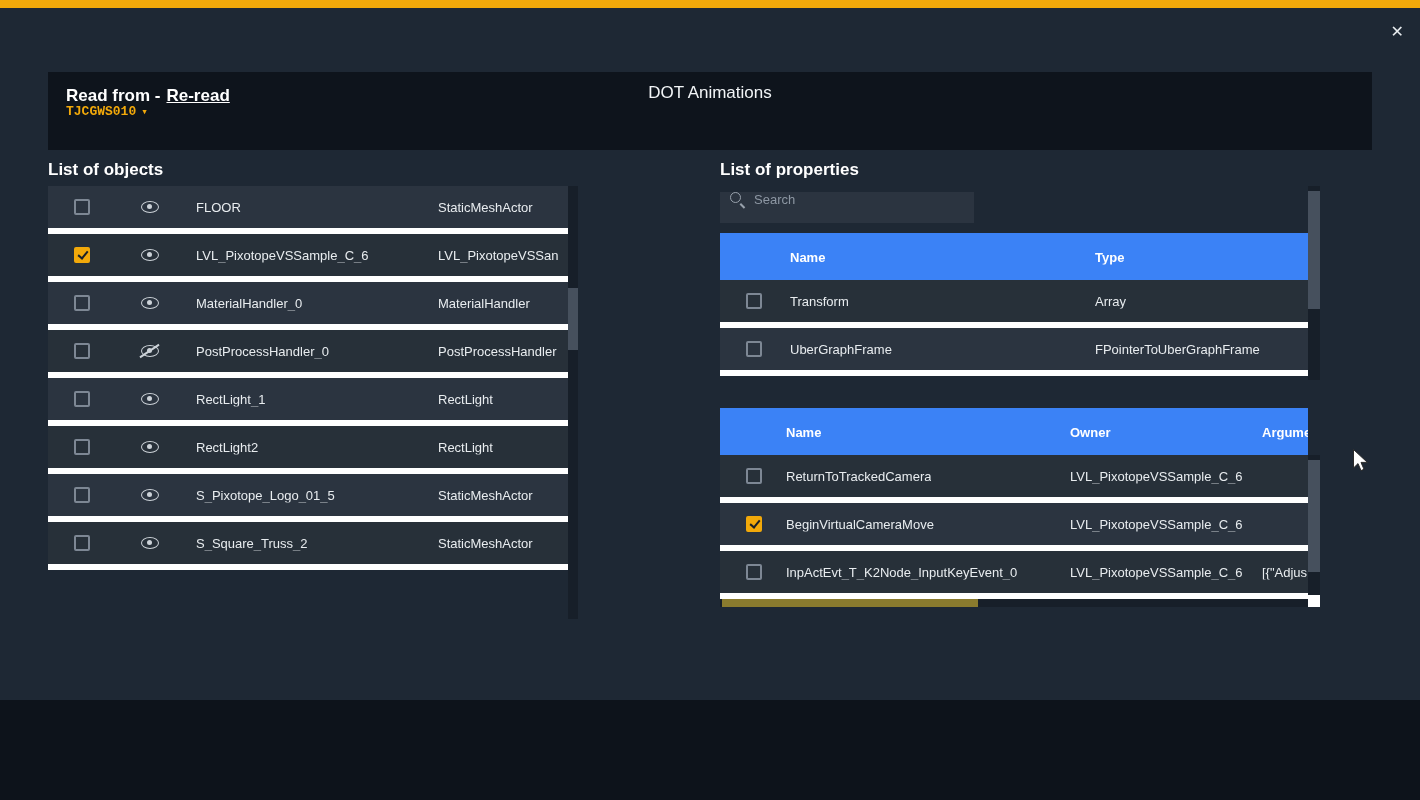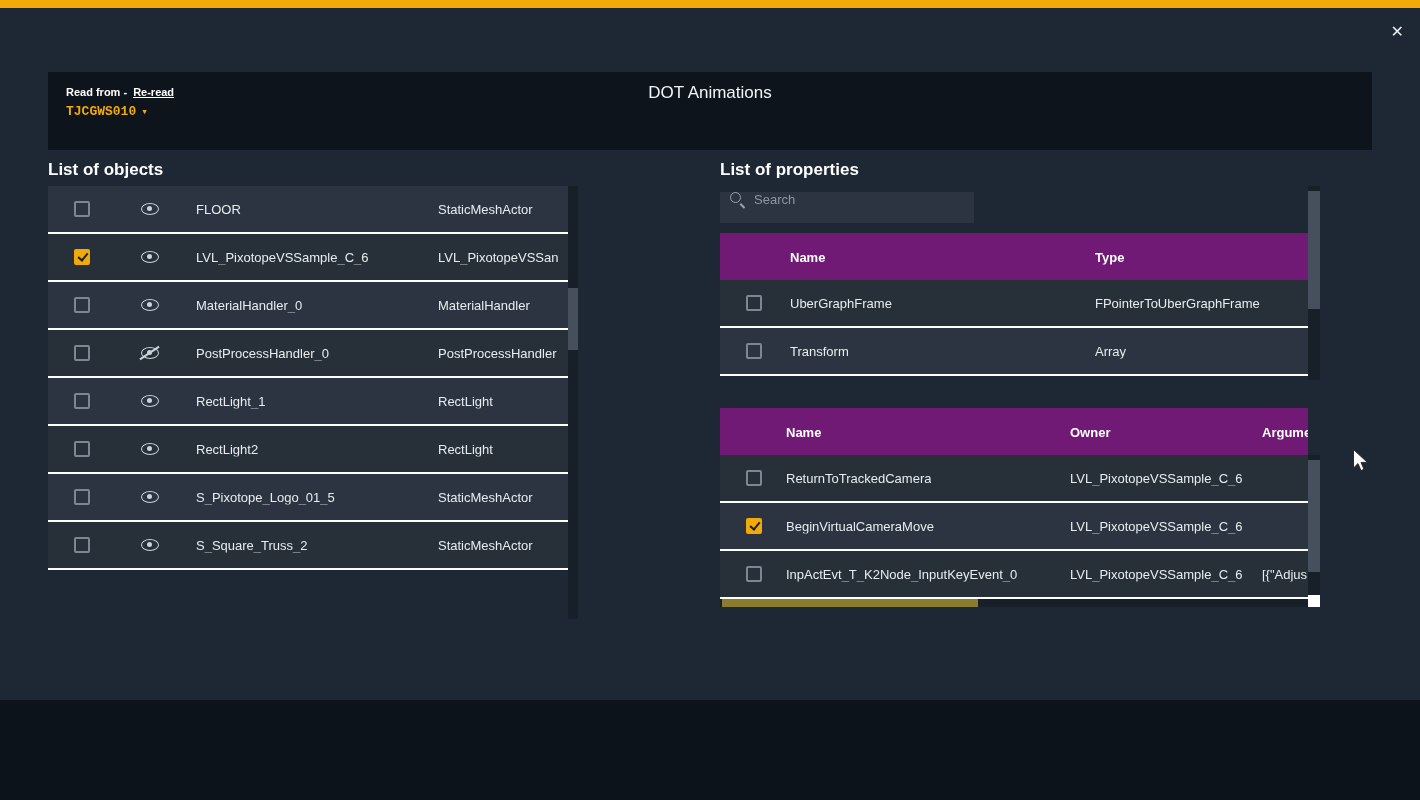--- a/index.html
+++ b/index.html
@@ -10,37 +10,37 @@
     font-family:"Liberation Sans","DejaVu Sans",sans-serif;
     color:#e8ecef;
     position:relative;
     font-size:13px;
   }
   .accent-bar{ position:absolute; left:0; top:0; width:1420px; height:8px; background:var(--accent); }
   .close-btn{ position:absolute; top:22px; right:16px; background:none; border:none; color:#e8ecef; font-size:16px; cursor:pointer; font-family:inherit; }
 
   
   .header-band{ position:absolute; left:48px; top:72px; width:1324px; height:78px; background:#0e141c; }
-  .read-from{ position:absolute; left:18px; top:14px; font-size:11px; font-weight:bold; color:#ffffff; }
+  .read-from{ position:absolute; left:18px; top:14px; font-size:17px; font-weight:bold; color:#ffffff; }
   .read-from a{ color:#ffffff; text-decoration:underline; margin-left:6px; cursor:pointer; }
   .device{ position:absolute; left:18px; top:32px; font-size:13px; font-weight:bold; color:var(--accent); cursor:pointer;font-family:Liberation Mono, monospace; }
   .device .caret{ margin-left:5px; font-size:11px; }
   .band-title{ position:absolute; left:0; right:0; top:11px; text-align:center; font-size:17px; color:#f2f5f7; }
   .band-subtitle{ position:absolute; left:0; right:0; top:49px; text-align:center; font-size:12px; font-weight:bold; color:#f2f5f7; }
 
   .section-heading{ position:absolute; font-size:17px; font-weight:bold; color:#ffffff; }
   .h-objects{ left:48px; top:160px; }
   .h-props{ left:720px; top:160px; }
   .h-funcs{ left:720px; top:392px;margin-top:41px; }
 
   
-  .row{ position:relative; height:48px; border-bottom:2px solid #ffffff; }
+  .row{ position:relative; height:48px; border-bottom:6px solid #ffffff; }
   .row:nth-child(odd){ background:#2b3440; }
   .row:nth-child(even){ background:#273039; }
-  .thead{ position:relative; height:47px; background:#701a75; font-weight:bold; color:#ffffff; }
+  .thead{ position:relative; height:47px; background:#3b82f6; font-weight:bold; color:#ffffff; }
   .cell{ position:absolute; top:50%; transform:translateY(-50%); white-space:nowrap; overflow:hidden; }
 
   .cb{ position:absolute; left:26px; top:50%; transform:translateY(-50%); width:16px; height:16px; border:2px solid #7d8794; border-radius:2px; cursor:pointer; }
   .cb.checked{ background:var(--accent); border-color:var(--accent); }
   .cb.checked::after{ content:""; position:absolute; left:4px; top:0px; width:4px; height:8px; border:solid #18202a; border-width:0 2px 2px 0; transform:rotate(40deg); }
 
   .eye{ position:absolute; left:92px; top:50%; transform:translateY(-50%); width:20px; height:14px; cursor:pointer; }
   .eye::before{ content:""; position:absolute; left:1px; top:1px; width:16px; height:10px; border:1.5px solid #ccd2d8; border-radius:50%; }
   .eye::after{ content:""; position:absolute; left:7px; top:4px; width:5px; height:5px; background:#ccd2d8; border-radius:50%; }
   .eye .slash{ display:none; position:absolute; left:-2px; top:6px; width:23px; height:2px; background:#ccd2d8; transform:rotate(-34deg); }
@@ -172,27 +172,27 @@
   <input type="text" placeholder="Search" style="">
 </div>
 
 <div class="props-table">
   <div class="thead">
     <span class="cell c-name">Name</span>
     <span class="cell c-type">Type</span>
   </div>
   <div class="row">
     <span class="cb"></span>
+    <span class="cell c-name">Transform</span>
+    <span class="cell c-type">Array</span>
+  </div>
+  <div class="row">
+    <span class="cb"></span>
     <span class="cell c-name">UberGraphFrame</span>
     <span class="cell c-type">FPointerToUberGraphFrame</span>
-  </div>
-  <div class="row">
-    <span class="cb"></span>
-    <span class="cell c-name">Transform</span>
-    <span class="cell c-type">Array</span>
   </div>
 </div>
 <div class="vscroll props-scroll">
     <div class="vthumb"></div>
   </div>
 
 <div class="section-heading h-funcs">List of functions</div>
 
 <div class="funcs-table">
   <div class="thead">

